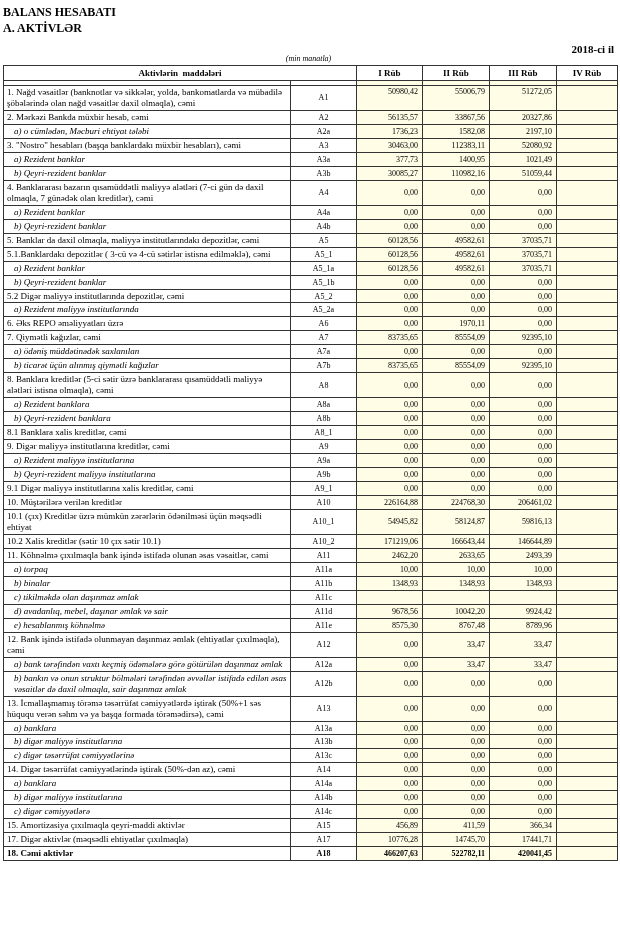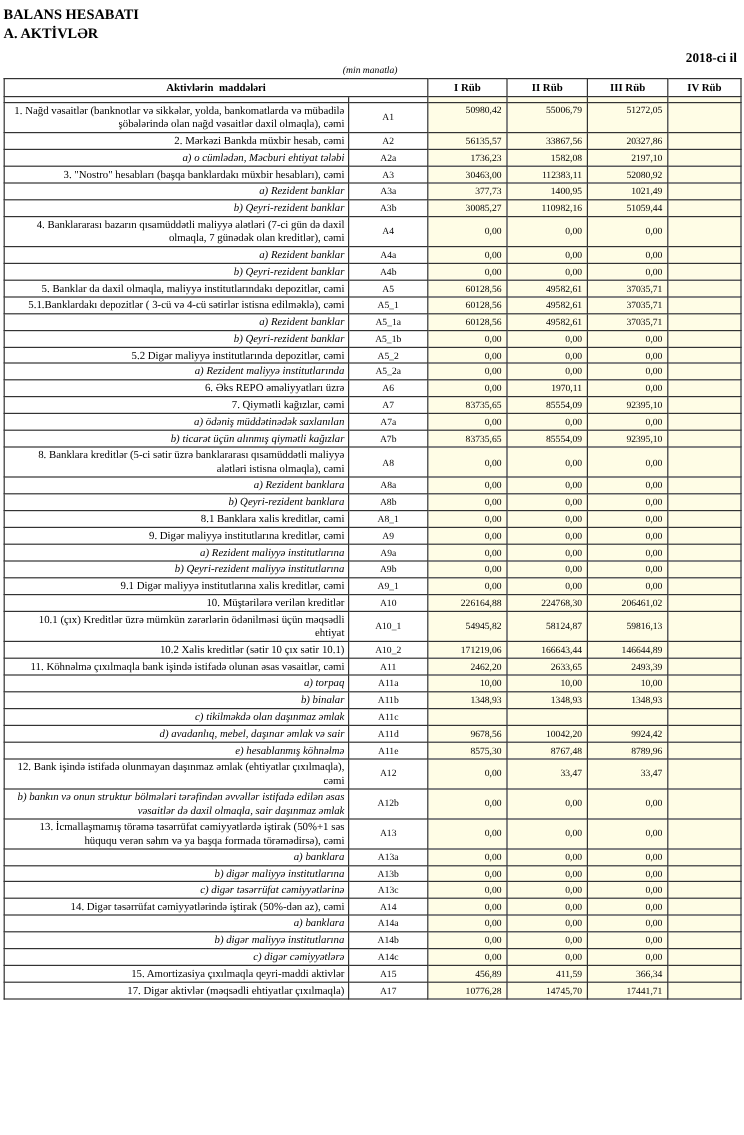--- a/index.html
+++ b/index.html
@@ -29,21 +29,21 @@
     font-weight: bold;
     font-size: 9px;
     text-align: center;
     padding: 2px;
     background: #fff;
     white-space: pre-wrap;
   }
   tr.spacer td { height: 5px; padding: 0; }
 
   tbody td { vertical-align: middle; height: 13px; }
-  td.lbl  { font-size: 9px;  text-align: right;  padding: 1px 3px; line-height: 1.22; }
+  td.lbl  { font-size: 9px;  text-align: left;  padding: 1px 3px; line-height: 1.22; }
   td.code { font-size: 8px;  text-align: center; padding: 1px 2px; }
   td.val  { font-size: 8px;  text-align: right; padding: 1px 4px; background: var(--valbg); }
 
   tr.sub td.lbl { font-style: italic; padding-left: 10px; }
   tr.total td { font-weight: bold; }
 </style>
 </head>
 <body>
 
 <div class="page">
@@ -369,20 +369,28 @@
         </tr>
         <tr>
           <td class="lbl">12. Bank işində istifadə olunmayan daşınmaz əmlak (ehtiyatlar çıxılmaqla), cəmi</td>
           <td class="code">A12</td>
           <td class="val">0,00</td>
           <td class="val">33,47</td>
           <td class="val">33,47</td>
           <td class="val"></td>
         </tr>
         <tr class="sub">
+          <td class="lbl">a) bank tərəfindən vaxtı keçmiş ödəmələrə görə götürülən daşınmaz əmlak</td>
+          <td class="code">A12a</td>
+          <td class="val">0,00</td>
+          <td class="val">33,47</td>
+          <td class="val">33,47</td>
+          <td class="val"></td>
+        </tr>
+        <tr class="sub">
           <td class="lbl">b) bankın və onun struktur bölmələri tərəfindən əvvəllər istifadə edilən əsas vəsaitlər də daxil olmaqla, sair daşınmaz əmlak</td>
           <td class="code">A12b</td>
           <td class="val">0,00</td>
           <td class="val">0,00</td>
           <td class="val">0,00</td>
           <td class="val"></td>
         </tr>
         <tr>
           <td class="lbl">13. İcmallaşmamış törəmə təsərrüfat cəmiyyətlərdə iştirak (50%+1 səs hüququ verən səhm və ya başqa formada törəmədirsə), cəmi</td>
           <td class="code">A13</td>
@@ -456,15 +464,23 @@
           <td class="val"></td>
         </tr>
         <tr>
           <td class="lbl">17. Digər aktivlər (məqsədli ehtiyatlar çıxılmaqla)</td>
           <td class="code">A17</td>
           <td class="val">10776,28</td>
           <td class="val">14745,70</td>
           <td class="val">17441,71</td>
           <td class="val"></td>
         </tr>
+        <tr class="total">
+          <td class="lbl">18. Cəmi aktivlər</td>
+          <td class="code">A18</td>
+          <td class="val">466207,63</td>
+          <td class="val">522782,11</td>
+          <td class="val">420041,45</td>
+          <td class="val"></td>
+        </tr>
       </tbody>
   </table>
 </div>
 
 </body></html>

